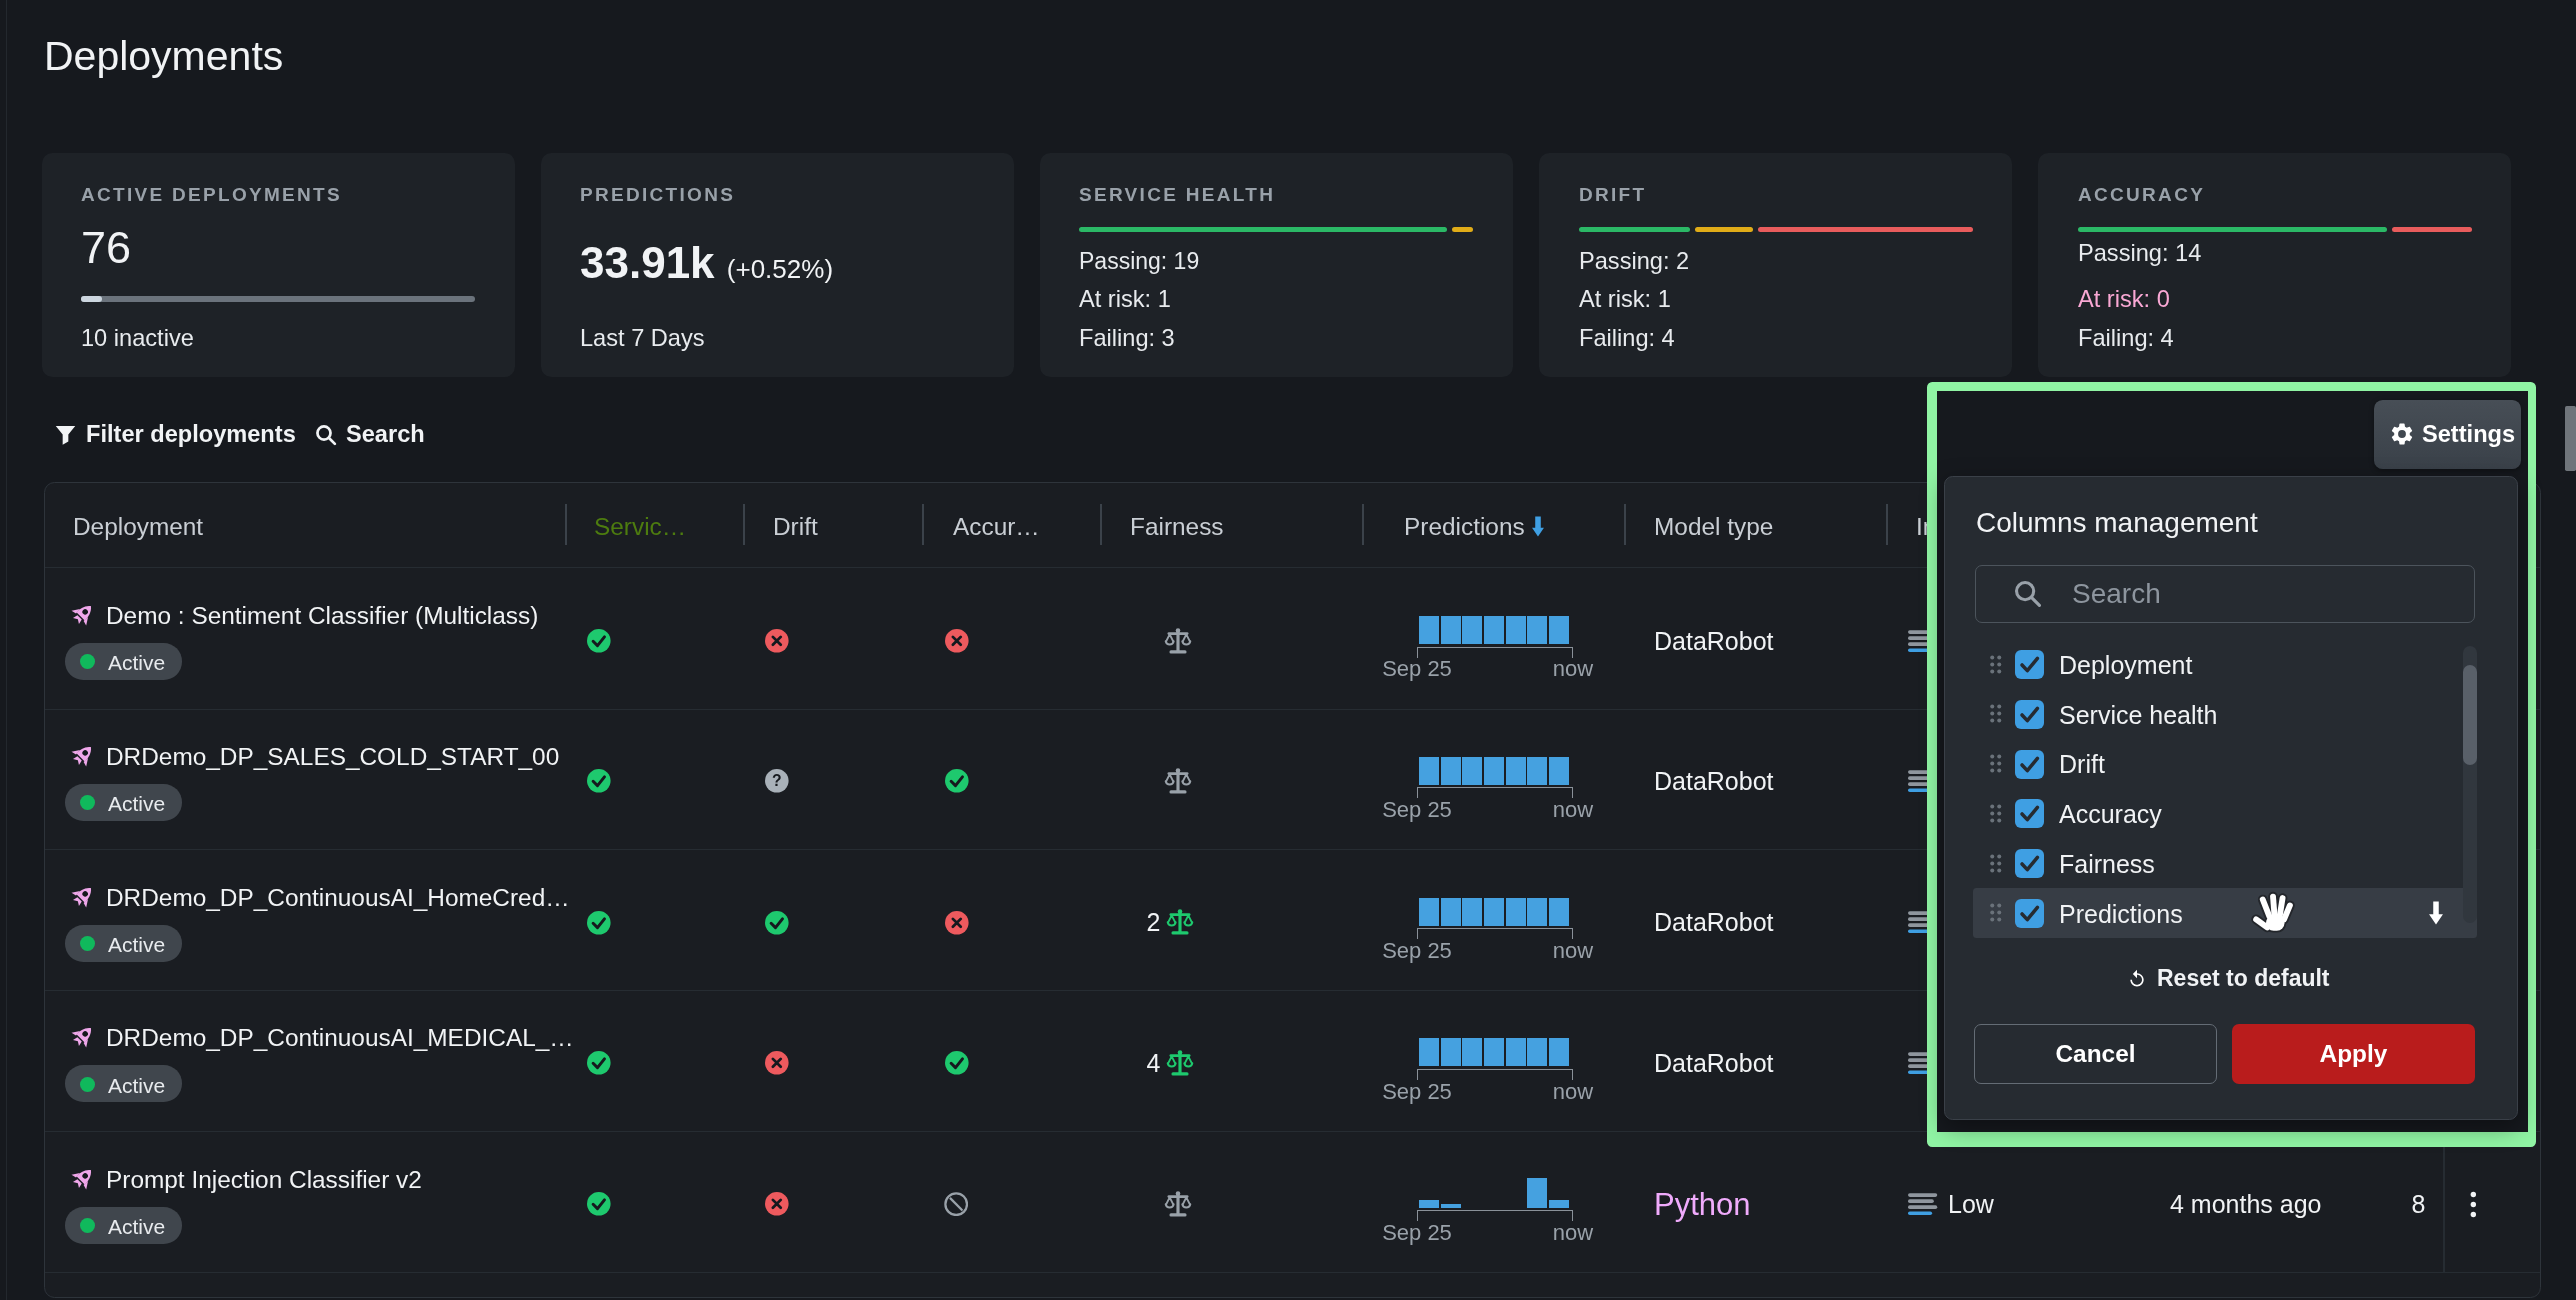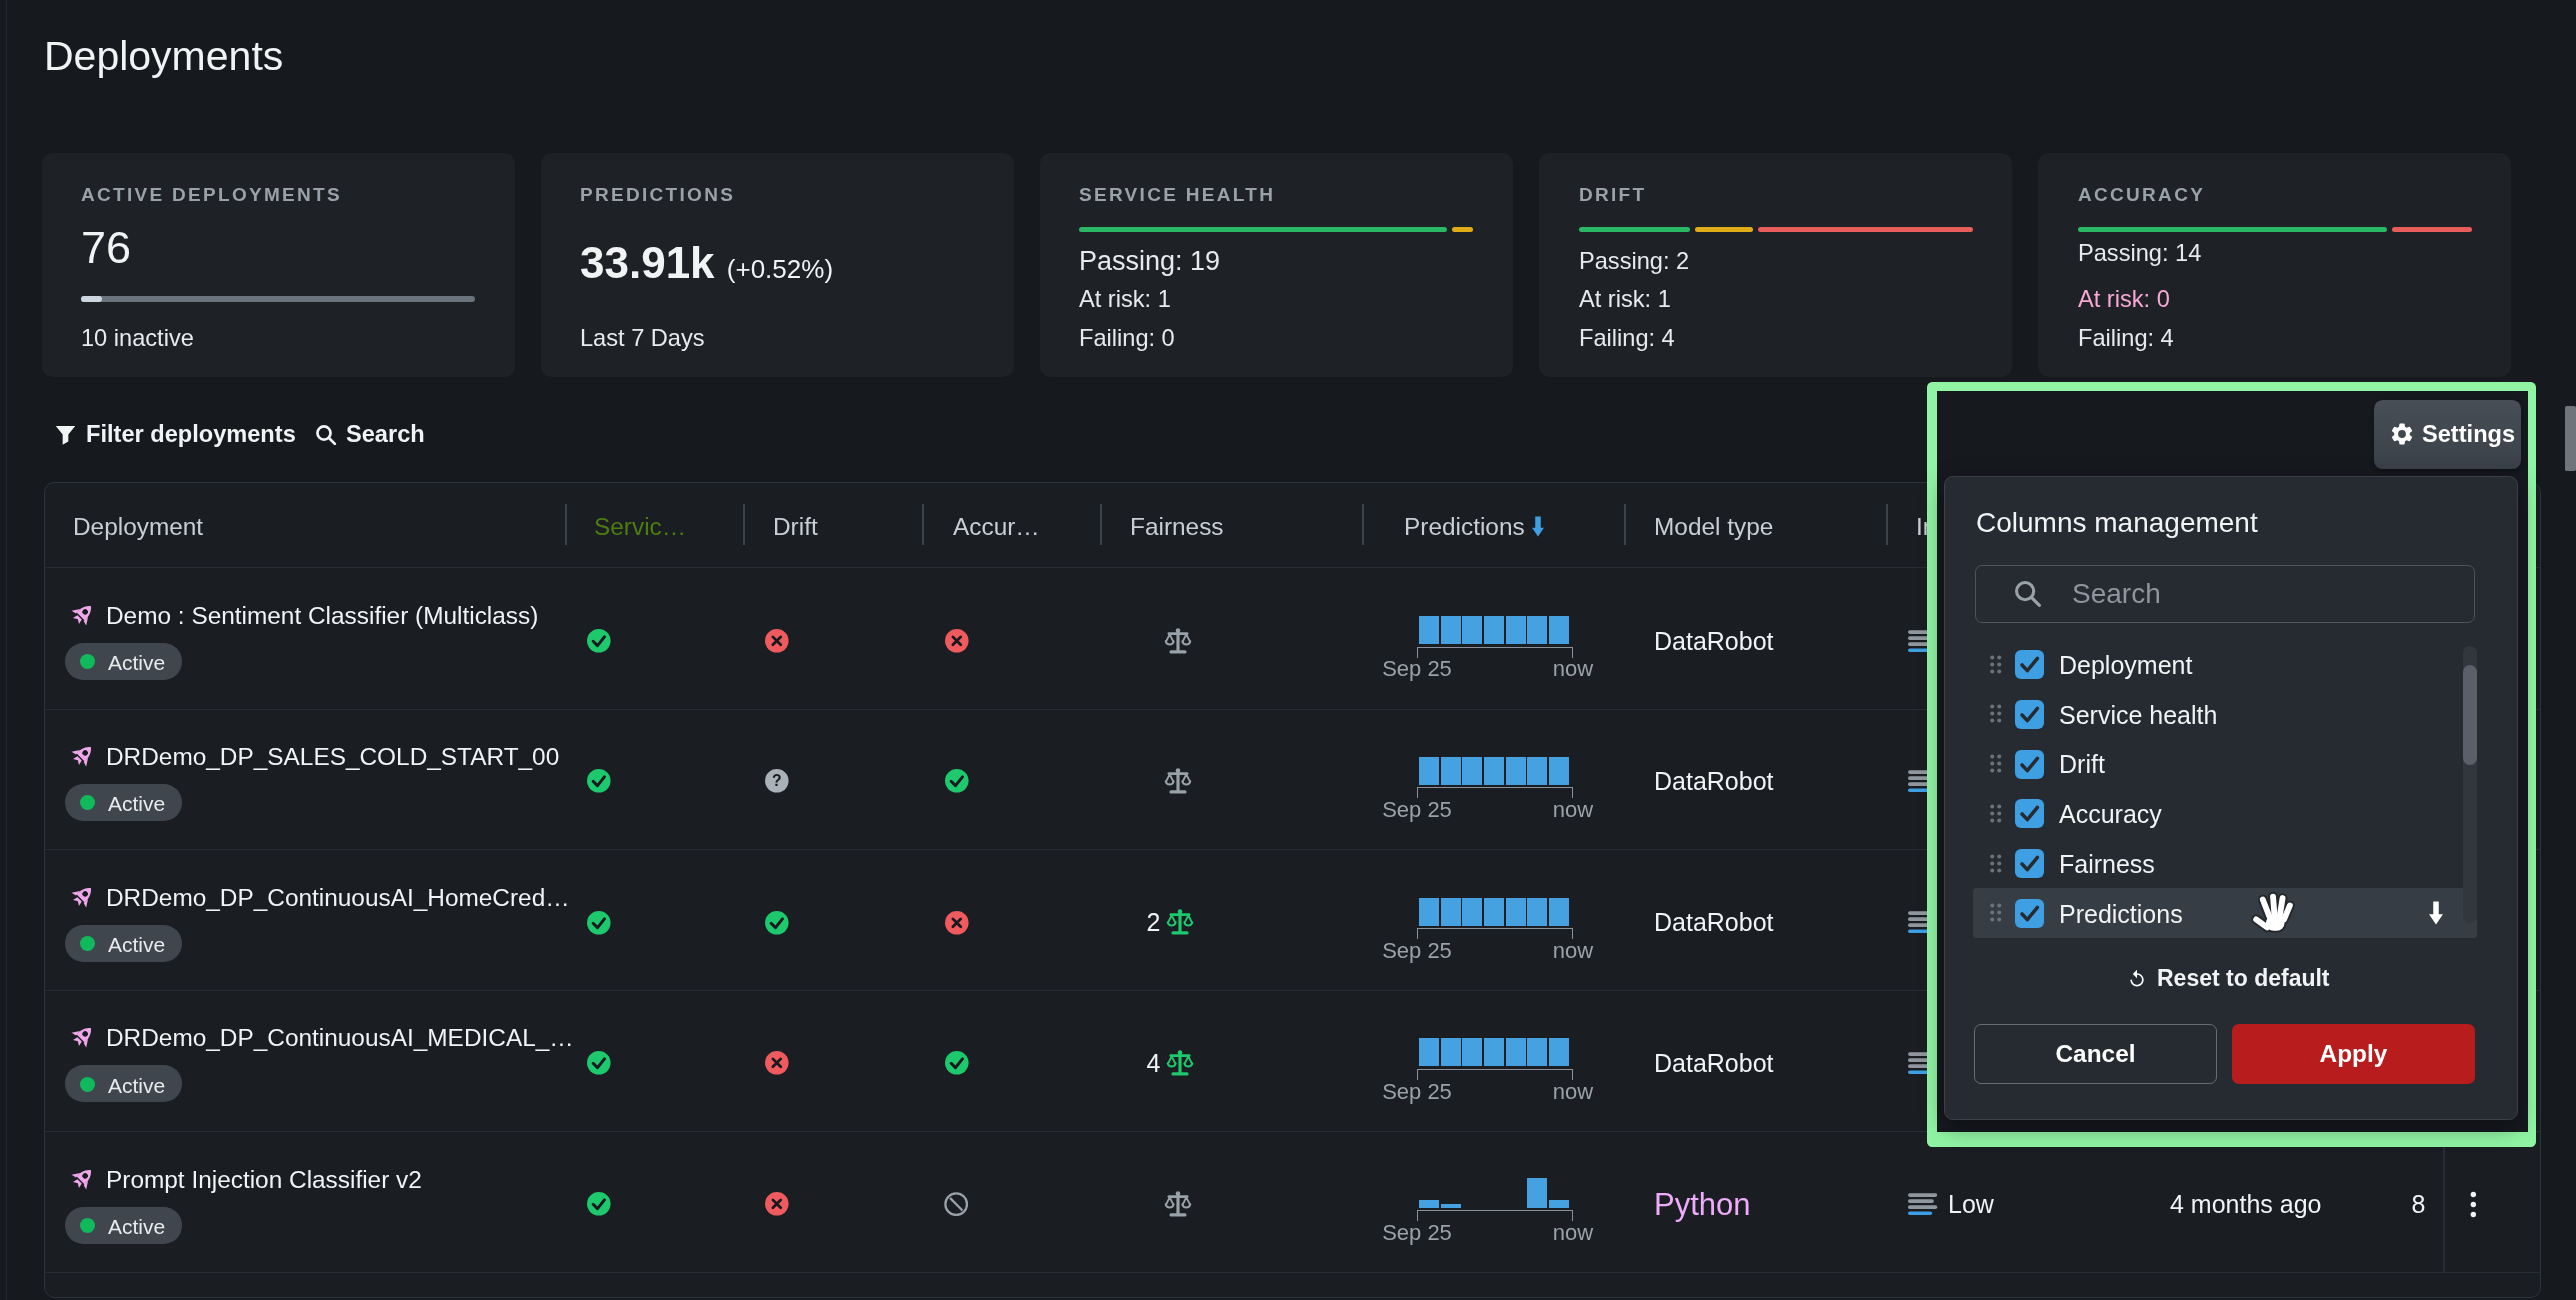--- a/index.html
+++ b/index.html
@@ -11,23 +11,23 @@
 <div style="position:absolute;left:81px;top:296px;width:21px;height:6.1px;background:#ccd6df;border-radius:3.5px;"></div>
 <div style="position:absolute;left:81px;top:339px;font-size:23.6px;color:#e8ebee;font-weight:400;line-height:23.6px;white-space:nowrap;transform:translateY(-50%);">10 inactive</div>
 <div style="position:absolute;left:541px;top:153px;width:473px;height:224px;background:#1e2227;border-radius:10.5px;"></div>
 <div style="position:absolute;left:580px;top:194px;font-size:19px;color:#99a1a9;font-weight:700;line-height:19px;white-space:nowrap;transform:translateY(-50%);letter-spacing:2.3px;">PREDICTIONS</div>
 <div style="position:absolute;left:580px;top:266px;font-size:44px;color:#f1f3f5;font-weight:400;line-height:44px;white-space:nowrap;transform:translateY(-50%);"><span style="font-size:44px;font-weight:700;">33.91k</span> <span style="font-size:26px;">(+0.52%)</span></div>
 <div style="position:absolute;left:580px;top:339px;font-size:23.6px;color:#e8ebee;font-weight:400;line-height:23.6px;white-space:nowrap;transform:translateY(-50%);">Last 7 Days</div>
 <div style="position:absolute;left:1040px;top:153px;width:473px;height:224px;background:#1e2227;border-radius:10.5px;"></div>
 <div style="position:absolute;left:1079px;top:194px;font-size:19px;color:#99a1a9;font-weight:700;line-height:19px;white-space:nowrap;transform:translateY(-50%);letter-spacing:2.3px;">SERVICE HEALTH</div>
 <div style="position:absolute;left:1079px;top:227px;width:368px;height:5.2px;background:#2bb866;border-radius:2.6px;"></div>
 <div style="position:absolute;left:1452px;top:227px;width:21.4px;height:5.2px;background:#e0ac18;border-radius:2.6px;"></div>
-<div style="position:absolute;left:1079px;top:262px;font-size:27px;color:#e8ebee;font-weight:400;line-height:23.6px;white-space:nowrap;transform:translateY(-50%);">Passing: 19</div>
+<div style="position:absolute;left:1079px;top:262px;font-size:23px;color:#e8ebee;font-weight:400;line-height:23.6px;white-space:nowrap;transform:translateY(-50%);">Passing: 19</div>
 <div style="position:absolute;left:1079px;top:300px;font-size:23.6px;color:#e8ebee;font-weight:400;line-height:23.6px;white-space:nowrap;transform:translateY(-50%);">At risk: 1</div>
-<div style="position:absolute;left:1079px;top:339px;font-size:23.6px;color:#e8ebee;font-weight:400;line-height:23.6px;white-space:nowrap;transform:translateY(-50%);">Failing: 0</div>
+<div style="position:absolute;left:1079px;top:339px;font-size:23.6px;color:#e8ebee;font-weight:400;line-height:23.6px;white-space:nowrap;transform:translateY(-50%);">Failing: 3</div>
 <div style="position:absolute;left:1539px;top:153px;width:473px;height:224px;background:#1e2227;border-radius:10.5px;"></div>
 <div style="position:absolute;left:1579px;top:194px;font-size:19px;color:#99a1a9;font-weight:700;line-height:19px;white-space:nowrap;transform:translateY(-50%);letter-spacing:2.3px;">DRIFT</div>
 <div style="position:absolute;left:1579px;top:227px;width:111px;height:5.2px;background:#2bb866;border-radius:2.6px;"></div>
 <div style="position:absolute;left:1695px;top:227px;width:58px;height:5.2px;background:#e0ac18;border-radius:2.6px;"></div>
 <div style="position:absolute;left:1758px;top:227px;width:215px;height:5.2px;background:#e85c5c;border-radius:2.6px;"></div>
 <div style="position:absolute;left:1579px;top:262px;font-size:23.6px;color:#e8ebee;font-weight:400;line-height:23.6px;white-space:nowrap;transform:translateY(-50%);">Passing: 2</div>
 <div style="position:absolute;left:1579px;top:300px;font-size:23.6px;color:#e8ebee;font-weight:400;line-height:23.6px;white-space:nowrap;transform:translateY(-50%);">At risk: 1</div>
 <div style="position:absolute;left:1579px;top:339px;font-size:23.6px;color:#e8ebee;font-weight:400;line-height:23.6px;white-space:nowrap;transform:translateY(-50%);">Failing: 4</div>
 <div style="position:absolute;left:2038px;top:153px;width:473px;height:224px;background:#1e2227;border-radius:10.5px;"></div>
 <div style="position:absolute;left:2078px;top:194px;font-size:19px;color:#99a1a9;font-weight:700;line-height:19px;white-space:nowrap;transform:translateY(-50%);letter-spacing:2.3px;">ACCURACY</div>

